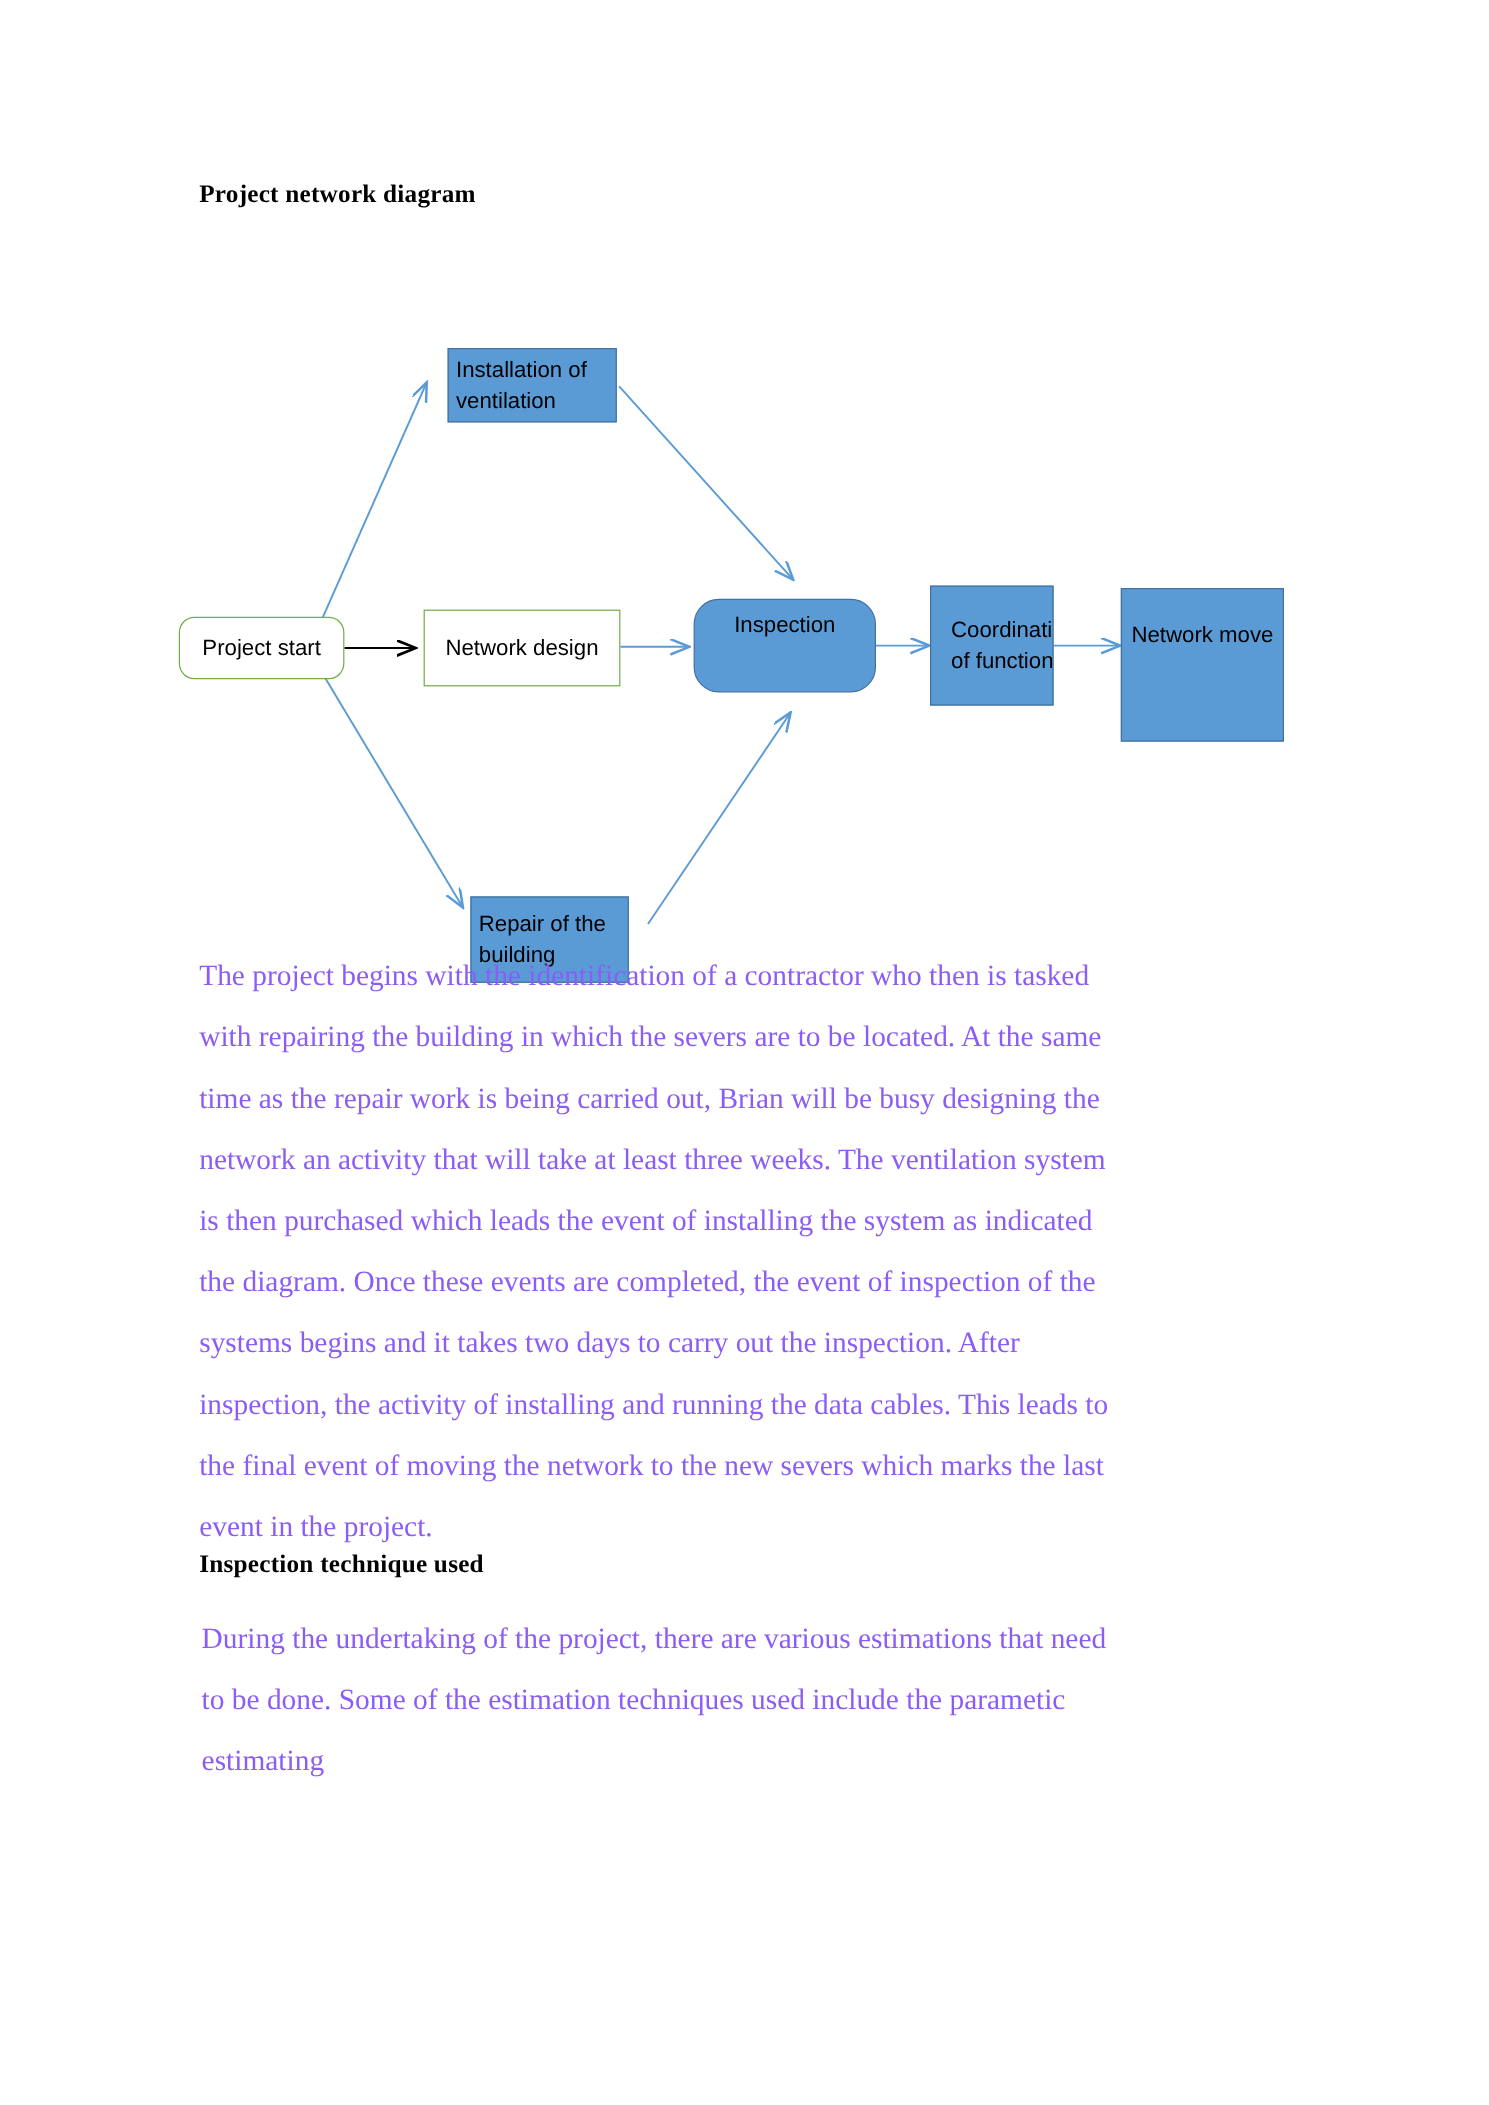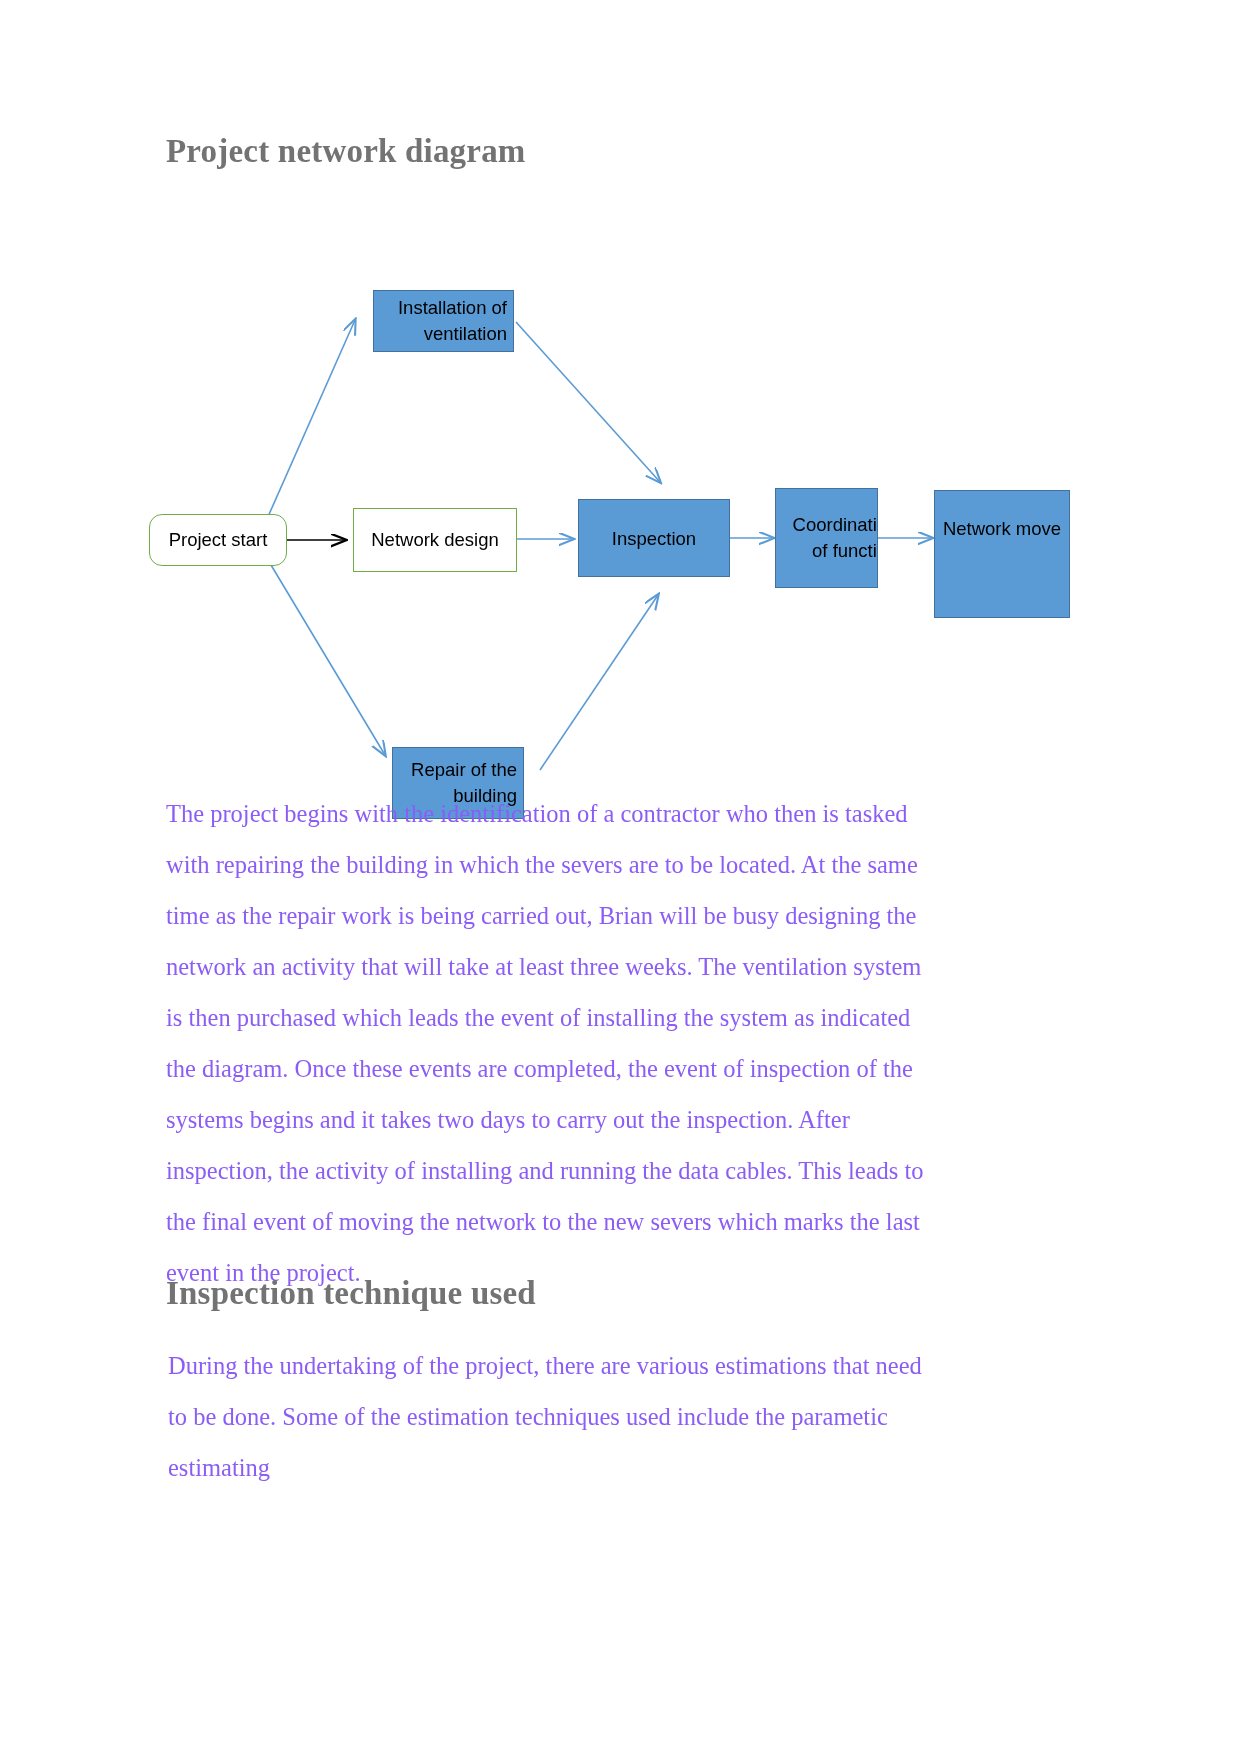--- a/index.html
+++ b/index.html
@@ -21,24 +21,25 @@
     width: 1241px;
     height: 1754px;
     background: #ffffff;
   }
 
   
   .heading {
     position: absolute;
     font-family: "Liberation Serif", "DejaVu Serif", serif;
     font-weight: bold;
-    font-size: 33px;
+    font-size: 21px;
     letter-spacing: 0.2px;
-    color: #737373;
+    color: #000000;
     white-space: nowrap;
+    margin-top: 16px;
   }
 
   .bodytext {
     position: absolute;
     font-family: "Liberation Serif", "DejaVu Serif", serif;
     font-size: 24.5px;
     line-height: 51px;
     color: #8b5cf6;
     text-align: left;
   }
@@ -59,21 +60,21 @@
     height: 580px;
     overflow: visible;
   }
 
   .node {
     position: absolute;
     box-sizing: border-box;
     display: flex;
     align-items: center;
     justify-content: center;
-    text-align: right;
+    text-align: left;
     font-family: "Liberation Sans", "DejaVu Sans", sans-serif;
     font-size: 18.5px;
     line-height: 26px;
     color: #000000;
     padding: 2px 6px;
     overflow: hidden;
   }
   .node-blue {
     background: #5b9bd5;
     border: 1px solid #41719c;
@@ -125,21 +126,21 @@
 
     <div class="node node-outline" style="left:149px; top:264px; width:138px; height:52px;border-radius:13px;">
       <span>Project start</span>
     </div>
 
     <div class="node node-outline" style="left:353px; top:258px; width:164px; height:64px;">
       <span>Network design</span>
     </div>
 
     <div class="node node-blue" style="left:578px; top:249px; width:152px; height:78px;
-                align-items:flex-start; padding-top:26px;">
+                align-items:flex-start; padding-top:8px;border-radius:21px;">
       <span>Inspection</span>
     </div>
 
     <div class="node node-blue" style="left:775px; top:238px; width:103px; height:100px;padding-left:43px;">
       <span>Coordination of function</span>
     </div>
 
     <div class="node node-blue" style="left:934px; top:240px; width:136px; height:128px;
                 align-items:flex-start; padding-top:25px;">
       <span>Network move</span>

